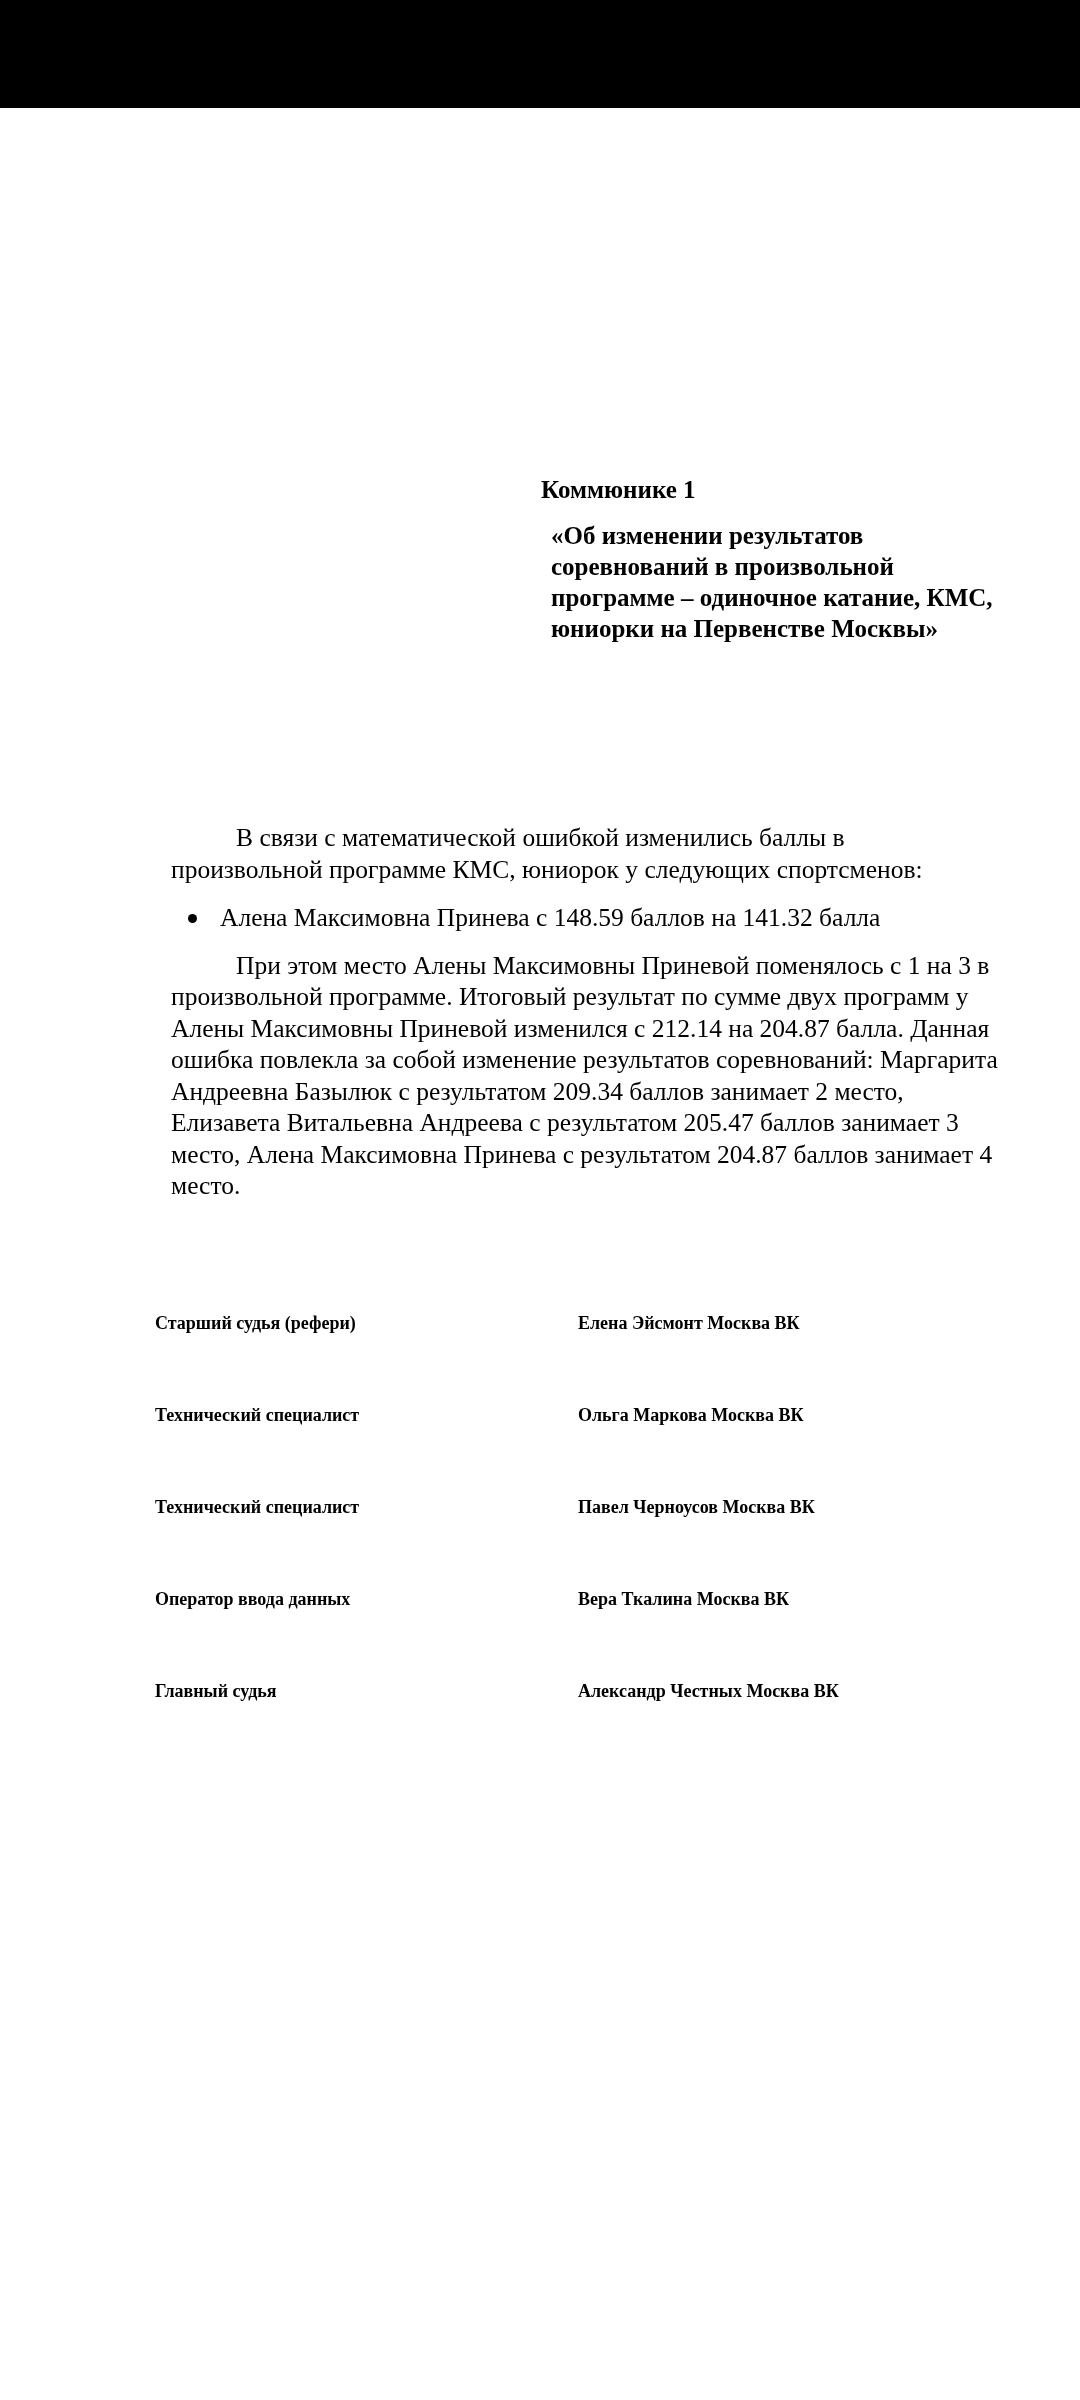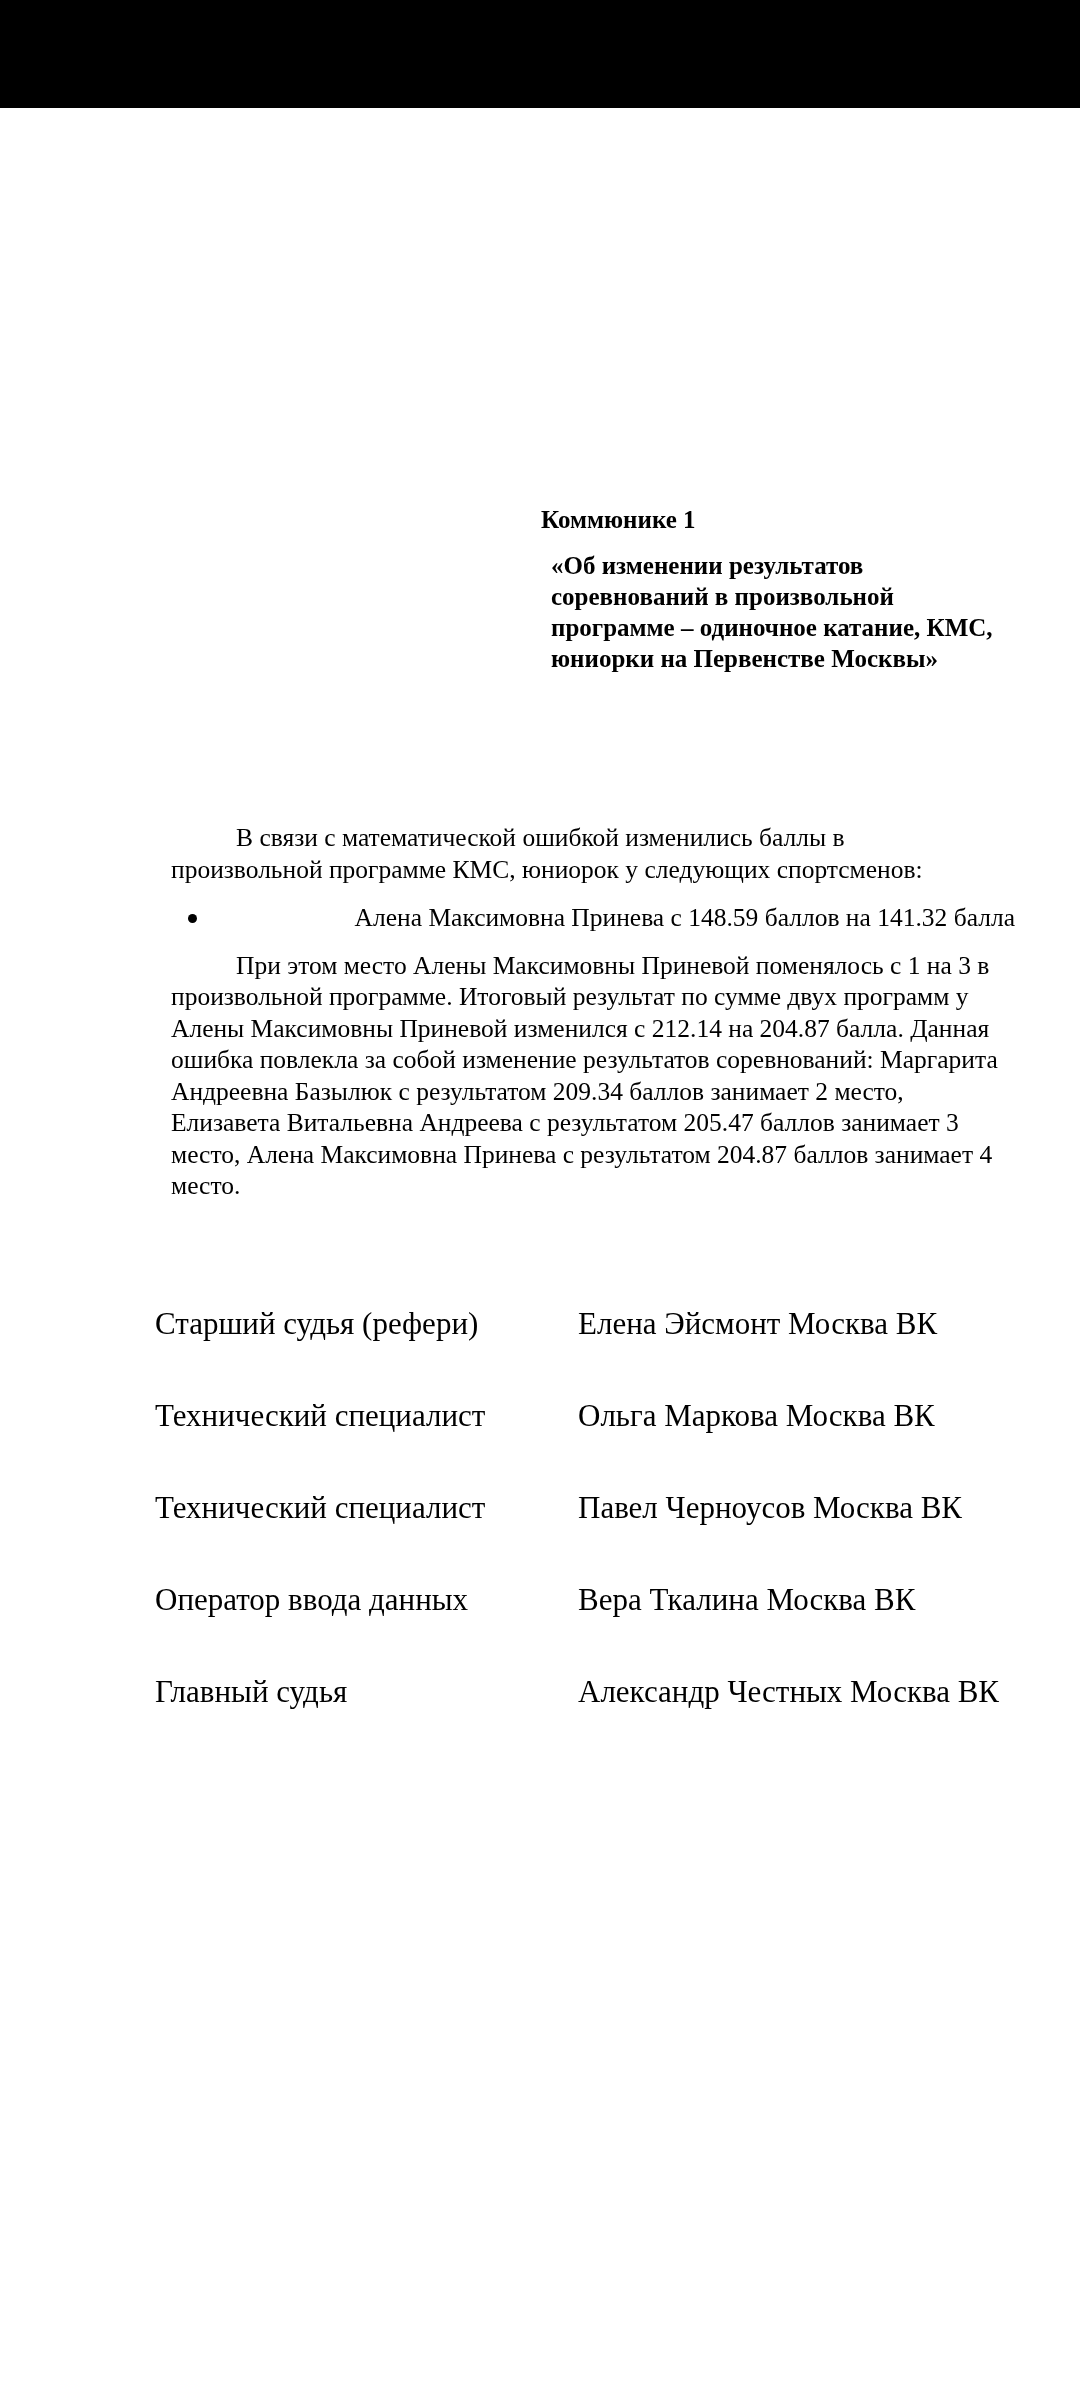--- a/index.html
+++ b/index.html
@@ -27,21 +27,21 @@
       position: absolute;
       left: 0;
       top: 108px;
       width: 1080px;
       height: 2292px;
       background: #ffffff;
     }
     .heading-block {
       position: absolute;
       left: 541px;
-      top: 504px;
+      top: 474px;
       width: 470px;
       font-weight: bold;
       font-size: 25px;
       line-height: 31px;
     }
     .heading-number {
       margin: 0 0 15px 0;
     }
     .heading-title {
       margin: 10px;
@@ -59,38 +59,38 @@
       text-indent: 65px;
     }
     .bullet-list {
       list-style: none;
       margin: 17px 0 16px 0;
       padding: 0;
     }
     .bullet-item {
       position: relative;
       padding-left: 65px;
-      text-align: right;
     }
     .bullet-dot {
       position: absolute;
       left: 33px;
       top: 12px;
       width: 9px;
       height: 9px;
       border-radius: 50%;
       background: #000000;
     }
     .signatures {
       position: absolute;
       left: 155px;
       top: 1308px;
       width: 880px;
-      font-size: 31px;
+      font-size: 18px;
       line-height: 31px;
+      font-weight: bold;
     }
     .sig-row {
       position: relative;
       height: 92px;
     }
     .sig-role {
       position: absolute;
       left: 0;
       top: 0;
       white-space: nowrap;

